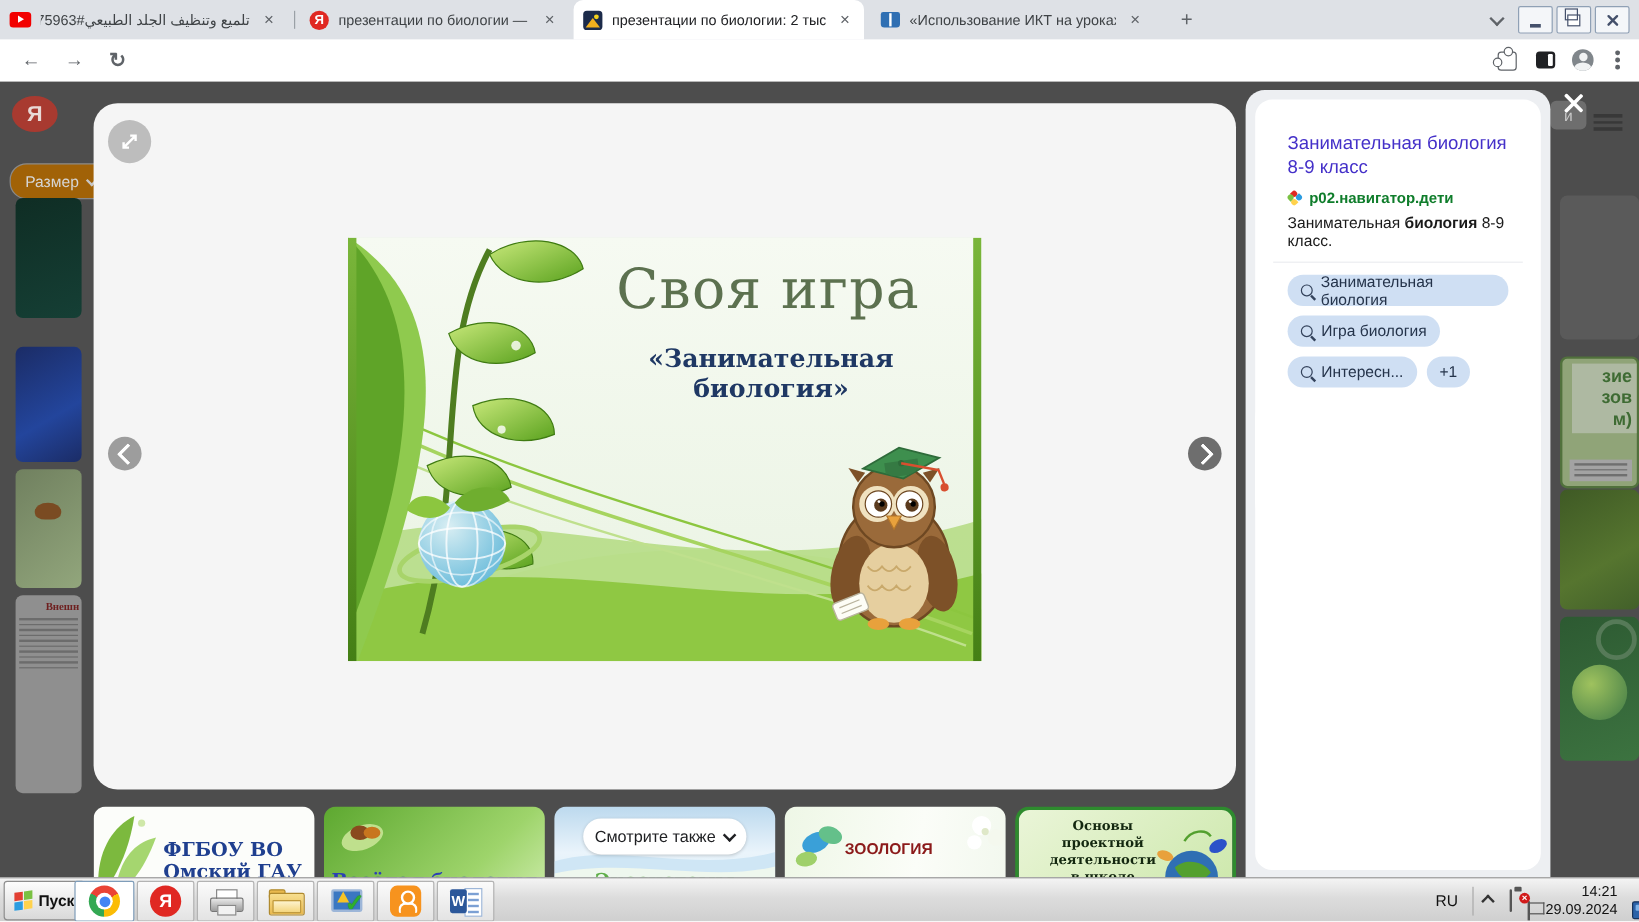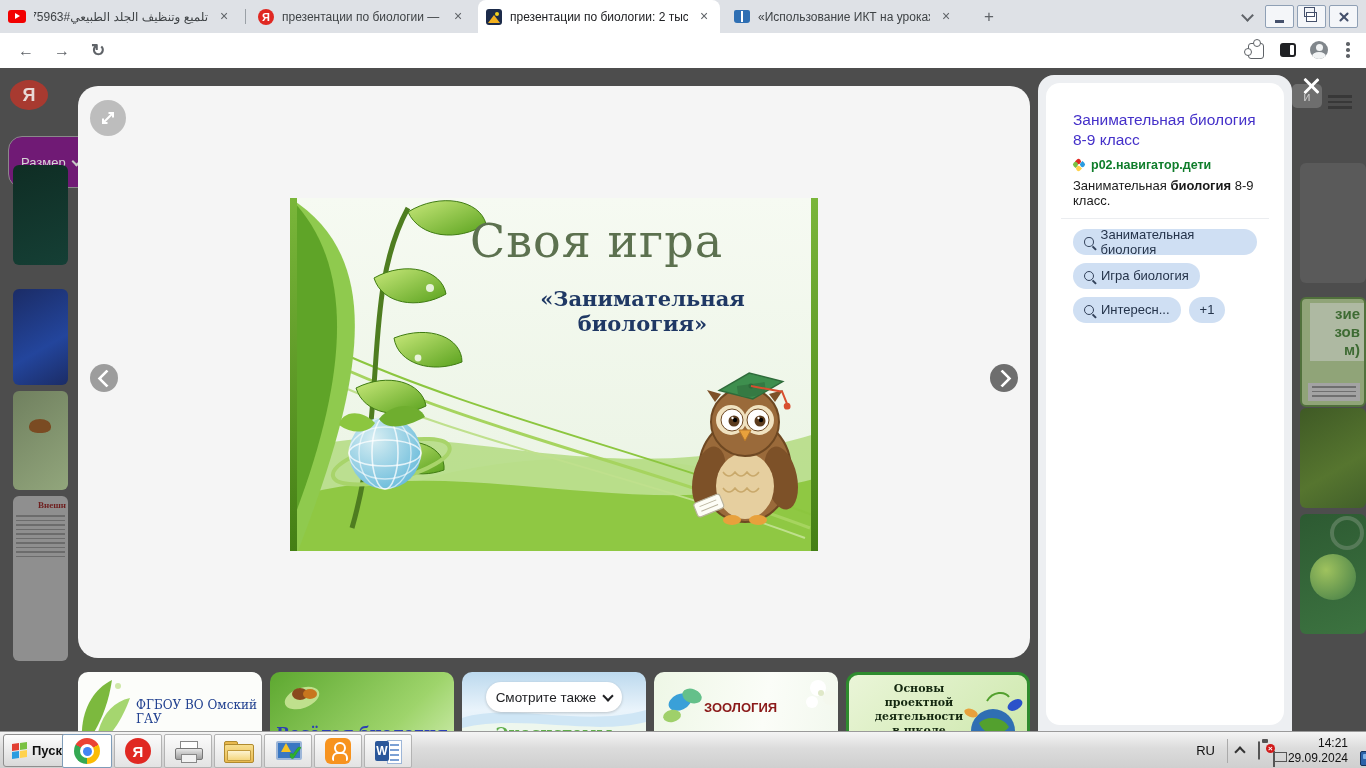--- a/index.html
+++ b/index.html
@@ -60,29 +60,29 @@
   .avatar::before{content:"";position:absolute;left:5.5px;top:3px;width:7px;height:7px;border-radius:50%;background:#f1f3f4;}
   .avatar::after{content:"";position:absolute;left:2px;top:11px;width:14px;height:9px;border-radius:50%;background:#f1f3f4;}
   .kebab{display:flex;flex-direction:column;gap:2.5px;align-items:center;}
   .kebab i{width:3.5px;height:3.5px;border-radius:50%;background:#5f6368;}
   
   .page{position:absolute;left:0;top:68px;width:1366px;height:663px;background:#4d4d4d;}
   .bgthumb{position:absolute;border-radius:6px;overflow:hidden;}
   .ya-logo{position:absolute;left:10px;top:12px;width:38px;height:30px;border-radius:50%;
     background:#a83a30;color:#e8d9d6;font-weight:bold;font-size:18px;display:flex;align-items:center;justify-content:center;}
   .filterchip{position:absolute;left:8px;top:68px;height:26px;border:1px solid #8a8a8a;border-radius:14px;
-    background:#701a75;color:#d5d5d5;font-size:13px;display:flex;align-items:center;gap:7px;padding:12px 12px;}
+    background:#a16207;color:#d5d5d5;font-size:13px;display:flex;align-items:center;gap:7px;padding:1px 12px;}
   .filterchip .chev{border-color:#c7c7c7;width:5px;height:5px;margin-top:-2px;}
   
   .viewer{position:absolute;left:78px;top:18px;width:952px;height:572px;background:#f5f5f5;border-radius:20px;}
   .circlebtn{position:absolute;border-radius:50%;display:flex;align-items:center;justify-content:center;}
   .navchev{width:10px;height:10px;border-right:3px solid #fff;border-bottom:3px solid #fff;border-radius:1px;}
   
   .slide{position:absolute;left:212px;top:112px;width:528px;height:353px;overflow:hidden;background:#eef5e9;}
-  .slide-title{position:absolute;left:180px;top:16px;width:340px;
+  .slide-title{position:absolute;left:180px;top:16px;width:340px;text-align:center;
     font-family:"DejaVu Serif","Liberation Serif",serif;font-size:46px;color:#5c714f;letter-spacing:1px;}
   .slide-sub{position:absolute;left:185px;top:88px;width:335px;text-align:center;
     font-family:"DejaVu Serif","Liberation Serif",serif;font-weight:bold;font-size:21px;color:#1f3864;}
   
   .relrow{position:absolute;left:78px;top:604px;width:952px;height:59px;display:flex;gap:8px;overflow:hidden;}
   .thumb{position:relative;width:184px;height:70px;border-radius:10px;overflow:hidden;flex:0 0 auto;}
   .seealso{position:absolute;left:24px;top:10px;width:136px;height:30px;background:#fff;border-radius:16px;
     box-shadow:0 1px 3px rgba(0,0,0,.2);display:flex;align-items:center;justify-content:center;gap:8px;
     font-size:13.5px;color:#202124;}
   
@@ -391,22 +391,22 @@
       </div>
     </div>
 
     <div class="relrow">
       <div class="thumb" style="background:#fcfdfa;">
         <svg width="60" height="70" style="position:absolute;left:0;top:0;">
           <path d="M4,70 C2,40 14,18 34,8 C30,34 22,52 10,70 Z" fill="#7cb93e"></path>
           <path d="M18,70 C22,44 34,30 52,26 C44,48 34,62 24,70 Z" fill="#a5d66f"></path>
           <circle cx="40" cy="14" r="3" fill="#cfe8a8"></circle>
         </svg>
-        <div style="position:absolute;left:58px;top:26px;width:122px;font-family:'DejaVu Serif',serif;font-weight:normal;
-             font-size:12px;color:#1f3f8f;">ФГБОУ ВО Омский ГАУ</div>
+        <div style="position:absolute;left:58px;top:26px;width:122px;font-family:'DejaVu Serif',serif;font-weight:bold;
+             font-size:16px;color:#1f3f8f;">ФГБОУ ВО Омский ГАУ</div>
       </div>
       <div class="thumb" style="background:linear-gradient(135deg,#5da830,#9ed46b 70%,#c8e9a4);">
         <svg width="60" height="40" style="position:absolute;left:10px;top:6px;">
           <ellipse cx="22" cy="20" rx="18" ry="10" fill="#bfe08d" transform="rotate(-20 22 20)"></ellipse>
           <ellipse cx="20" cy="16" rx="8" ry="6" fill="#8a4a1e"></ellipse>
           <ellipse cx="30" cy="16" rx="7" ry="5" fill="#c8761e"></ellipse>
         </svg>
         <div style="position:absolute;left:0;top:52px;width:184px;text-align:center;font-weight:bold;font-size:16px;color:#2b3fb5;
              font-family:'DejaVu Serif',serif;">Весёлая биология</div>
       </div>

